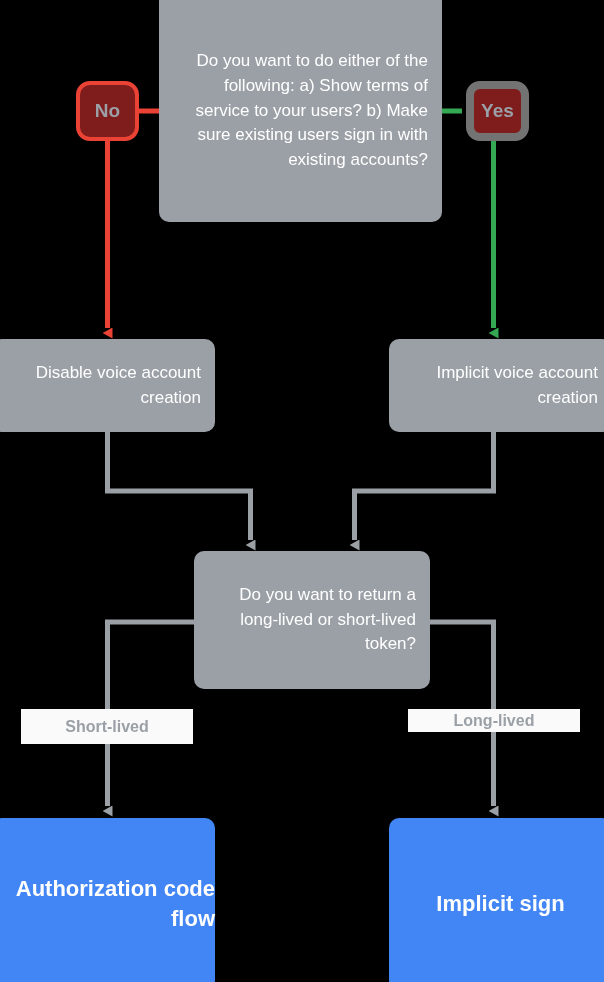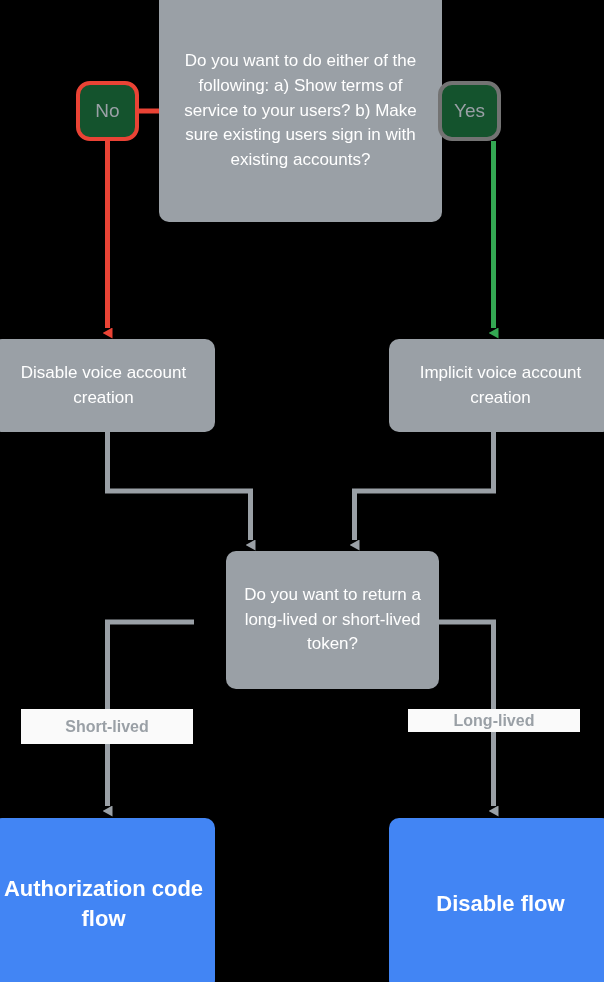--- a/index.html
+++ b/index.html
@@ -25,21 +25,21 @@
     height: 982px;
     pointer-events: none;
   }
 
   .node {
     position: absolute;
     box-sizing: border-box;
     display: flex;
     align-items: center;
     justify-content: center;
-    text-align: center;
+    text-align: right;
     color: #ffffff;
   }
 
   
   .gray-box {
     background: #9aa0a6;
     border-radius: 10px;
     font-size: 17px;
     line-height: 1.45;
     padding: 10px 14px;
@@ -60,23 +60,22 @@
   }
   #node-disable {
     left: 389px;
     top: 339px;
     width: 223px;
     height: 93px;
   }
   #node-token {
     left: 194px;
     top: 551px;
-    width: 213px;
+    width: 236px;
     height: 138px;
-    margin-left: 32px;
   }
 
   
   .blue-box {
     background: #4285f4;
     border-radius: 10px;
     font-size: 22px;
     font-weight: bold;
     line-height: 1.35;
     color: #ffffff;
@@ -94,39 +93,39 @@
     height: 172px;
   }
 
   
   .badge {
     position: absolute;
     box-sizing: border-box;
     display: flex;
     align-items: center;
     justify-content: center;
-    background: #14532d;
+    background: #7f1d1d;
     border-radius: 14px;
     font-size: 19px;
-    font-weight: normal;
+    font-weight: bold;
     color: #9aa0a6;
   }
   #badge-no {
     left: 76px;
     top: 81px;
     width: 63px;
     height: 60px;
     border: 4px solid #ea4335;
   }
   #badge-yes {
-    left: 438px;
+    left: 466px;
     top: 81px;
     width: 63px;
     height: 60px;
-    border: 4px solid #737373;
+    border: 8px solid #737373;
   }
 
   
   .edge-label {
     position: absolute;
     box-sizing: border-box;
     display: flex;
     align-items: center;
     justify-content: center;
     background: #fafafa;
@@ -209,21 +208,21 @@
 
   <div class="node gray-box" id="node-token">
     <span>Do you want to return a long-lived or short-lived token?</span>
   </div>
 
   <div class="node blue-box" id="node-authcode">
     <span>Authorization code flow</span>
   </div>
 
   <div class="node blue-box" id="node-implicit">
-    <span>Disable flow</span>
+    <span>Implicit sign</span>
   </div>
 
   <div class="badge" id="badge-no">
     <span>No</span>
   </div>
 
   <div class="badge" id="badge-yes">
     <span>Yes</span>
   </div>
 

